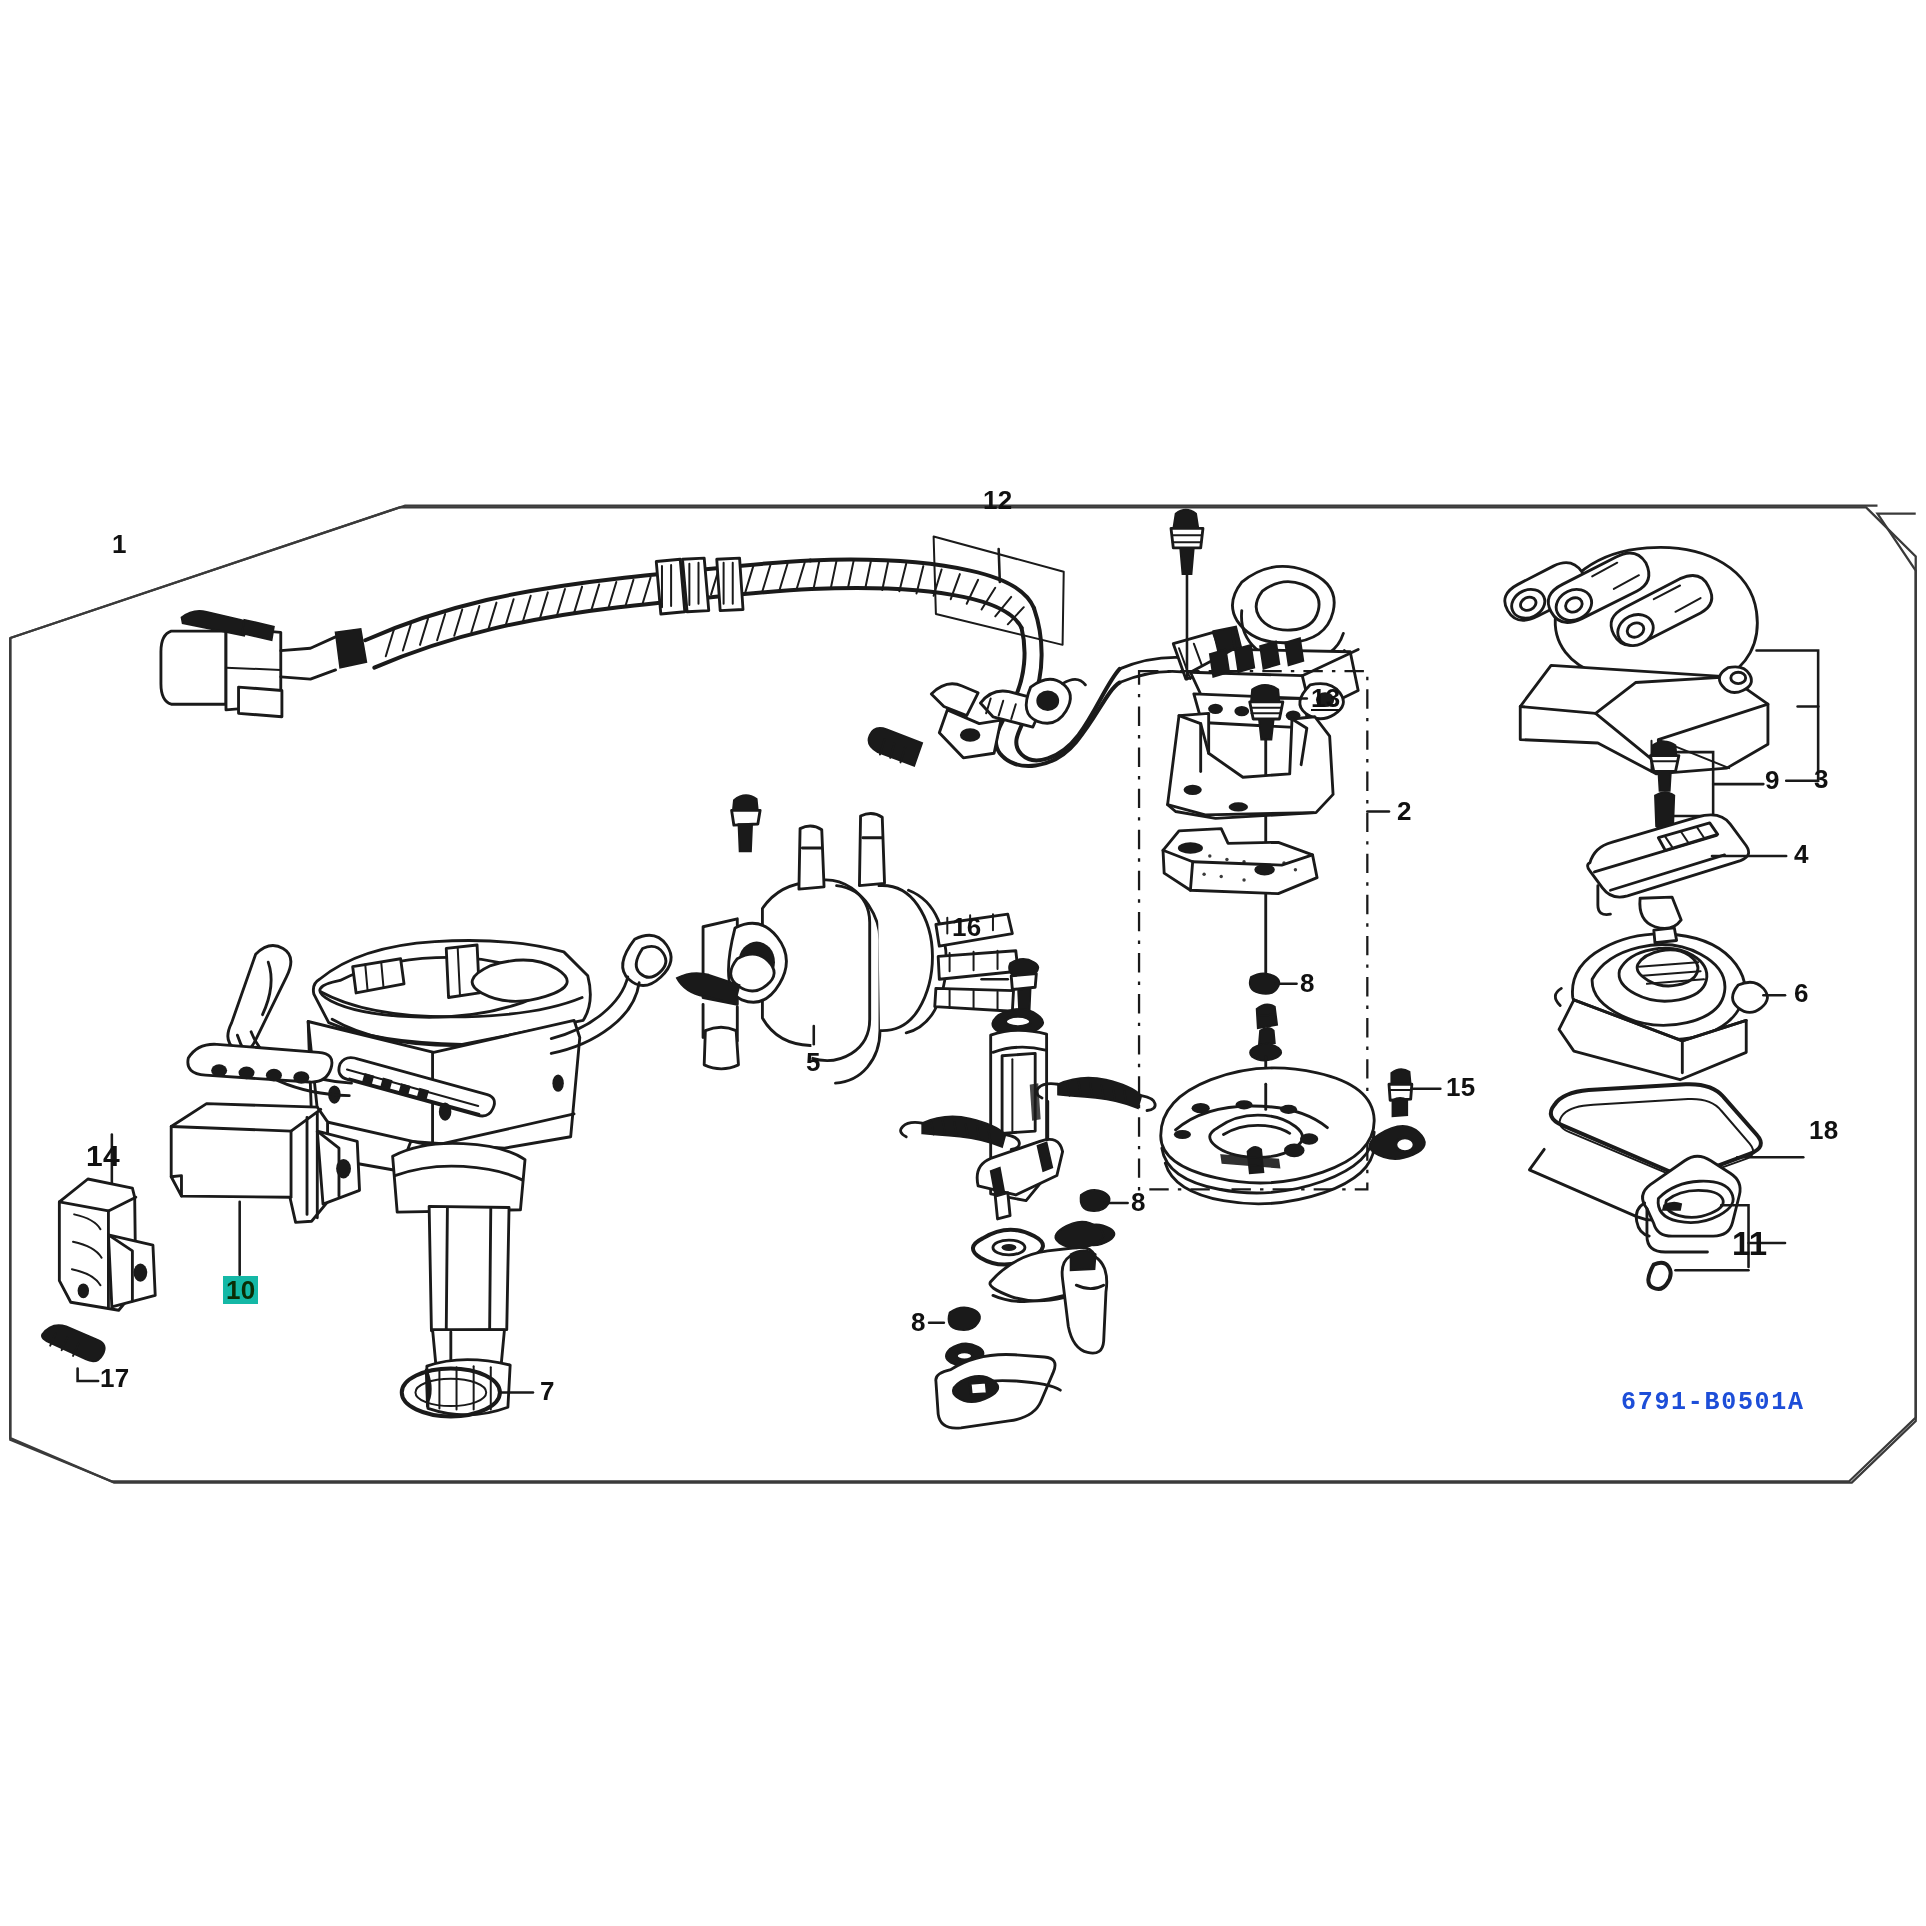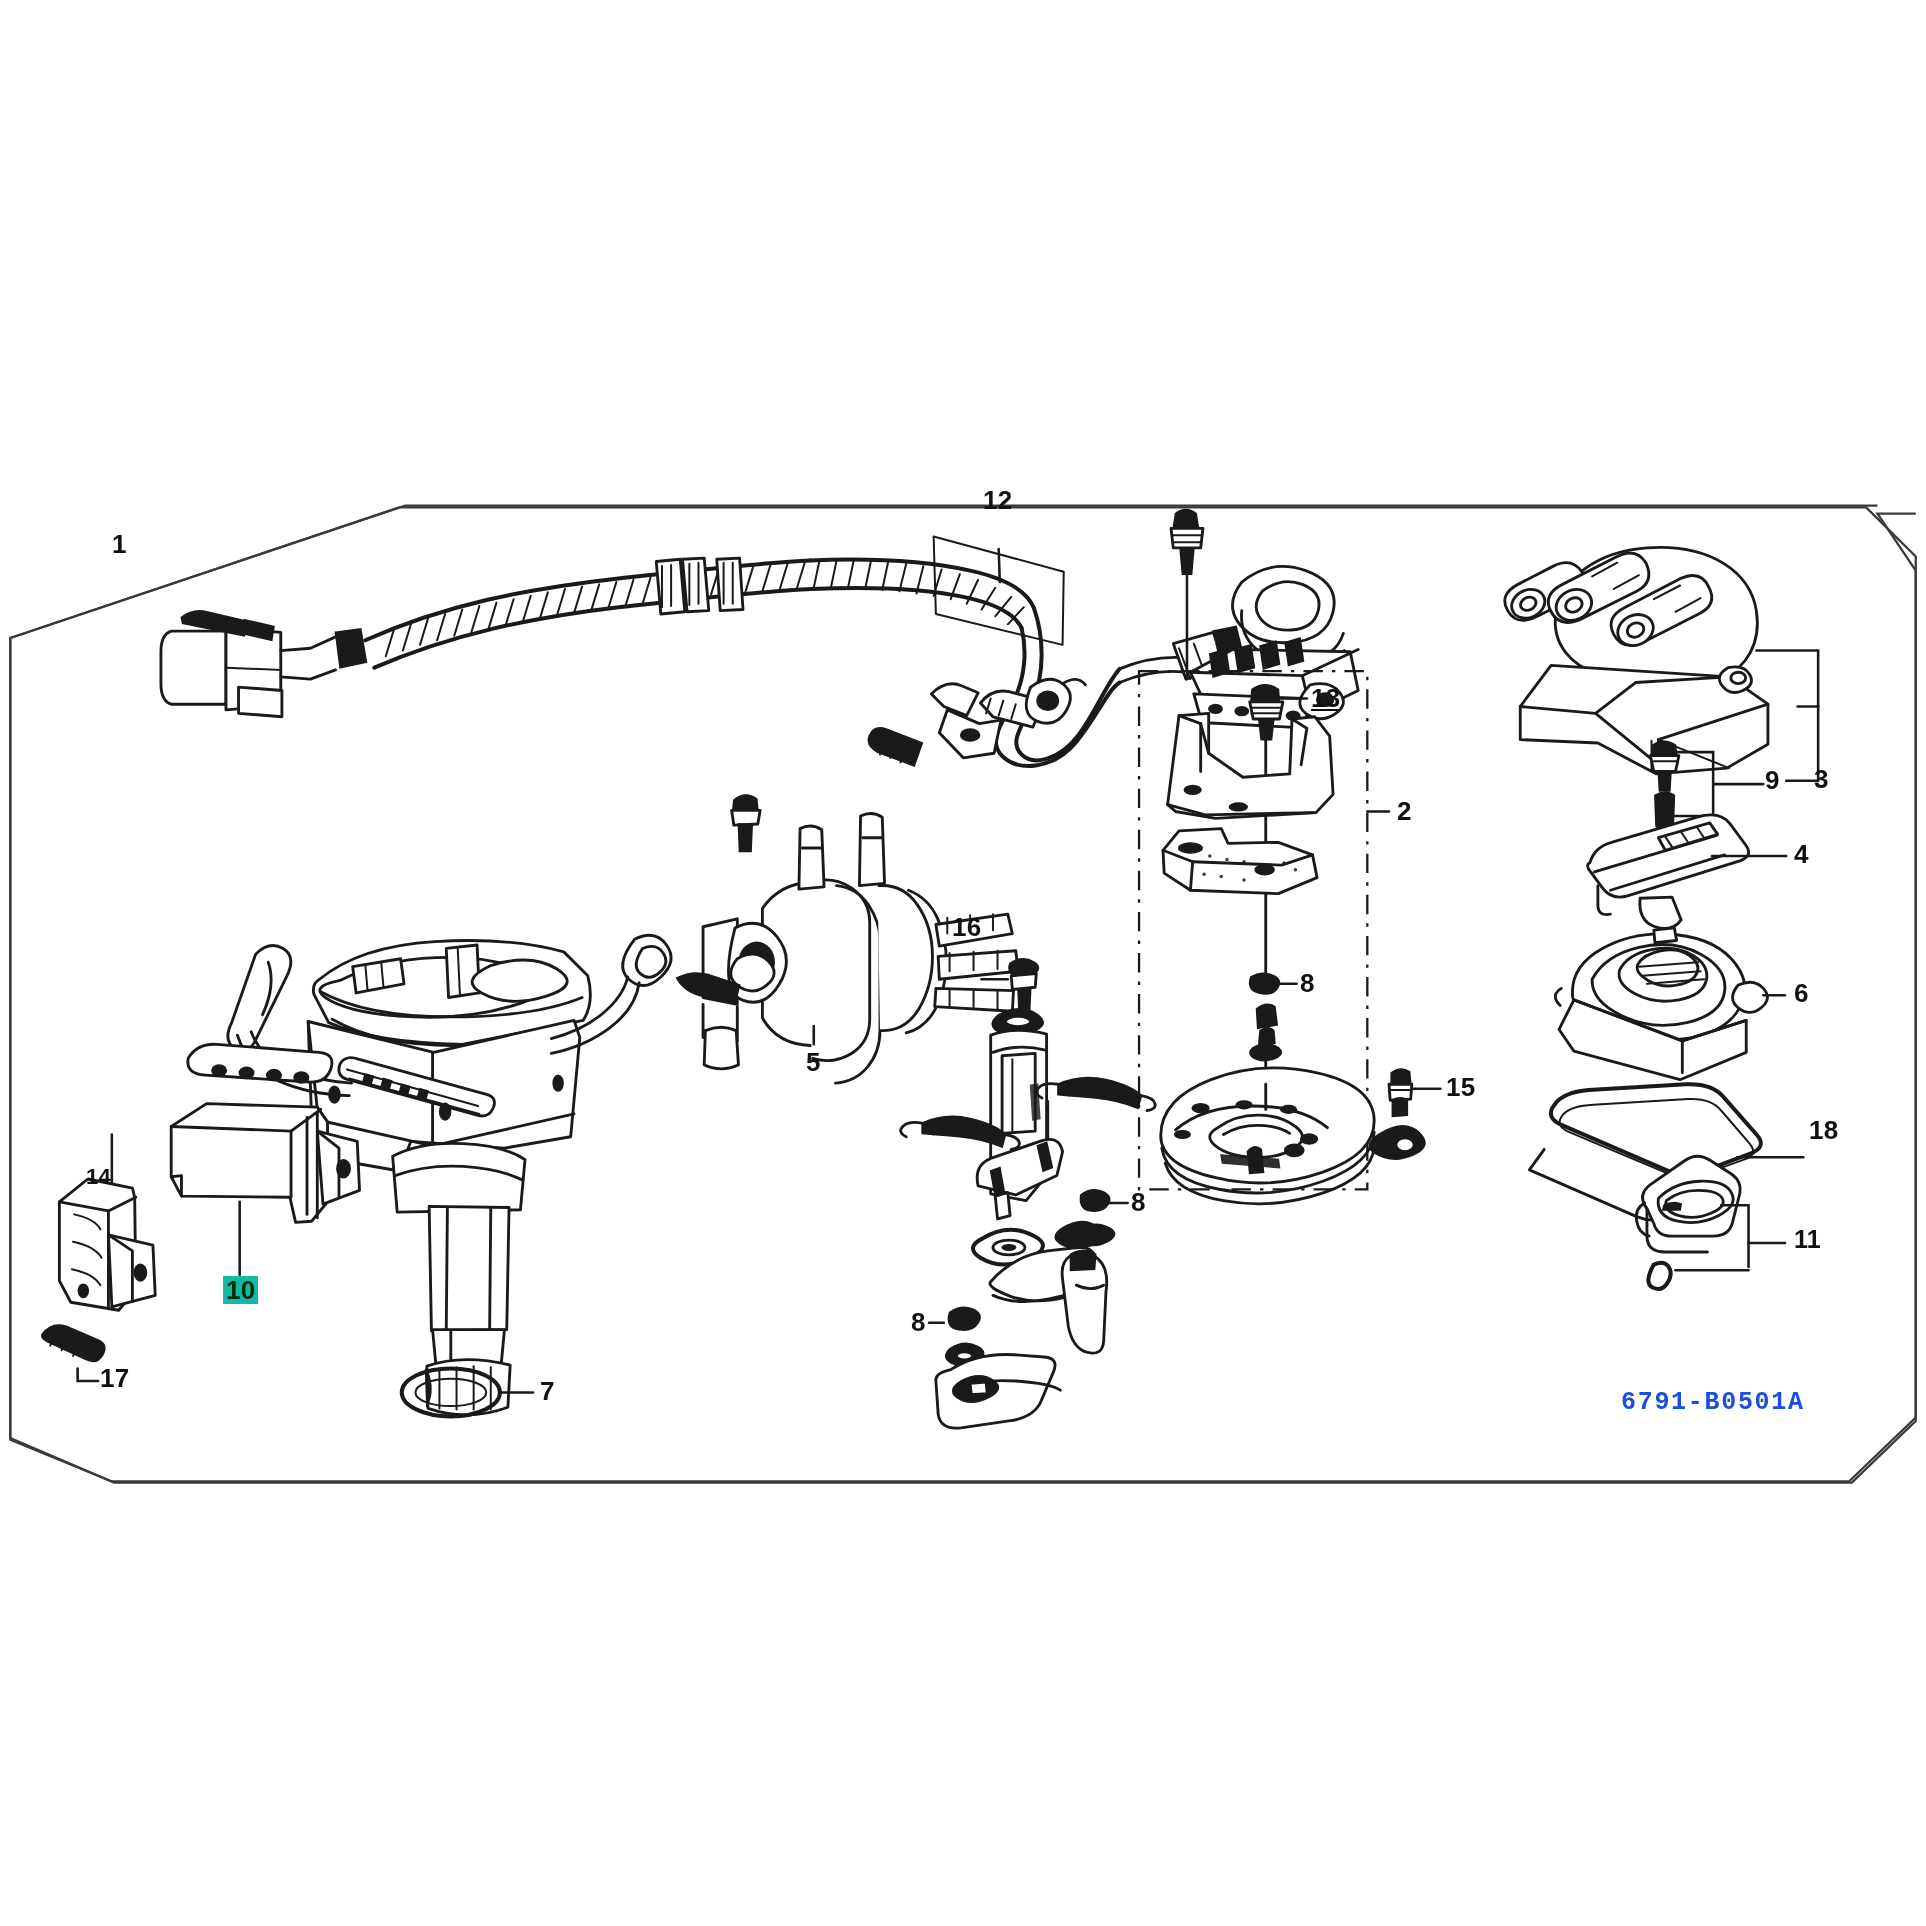--- a/index.html
+++ b/index.html
@@ -576,24 +576,24 @@
 <div class="callout" style="left:1814px; top:766px; font-size:26px;">3</div>
 <div class="callout" style="left:1794px; top:841px; font-size:26px;">4</div>
 <div class="callout" style="left:806px; top:1049px; font-size:26px;">5</div>
 <div class="callout" style="left:1794px; top:980px; font-size:26px;">6</div>
 <div class="callout" style="left:540px;  top:1378px; font-size:26px;">7</div>
 <div class="callout" style="left:1300px; top:970px; font-size:26px;">8</div>
 <div class="callout" style="left:1131px; top:1189px; font-size:26px;">8</div>
 <div class="callout" style="left:911px; top:1309px; font-size:26px;">8</div>
 <div class="callout" style="left:1765px; top:767px; font-size:26px;">9</div>
 <div class="callout hl" style="left:223px; top:1276px; font-size:26px;">10</div>
-<div class="callout" style="left:1794px; top:1227px; font-size:25px;">11</div>
+<div class="callout" style="left:1732px; top:1227px; font-size:33px;">11</div>
 <div class="callout" style="left:983px; top:487px;  font-size:26px;">12</div>
 <div class="callout" style="left:1311px; top:685px; font-size:26px;text-decoration:underline;">13</div>
-<div class="callout" style="left:86px;  top:1141px; font-size:22px;margin-top:25px;">14</div>
+<div class="callout" style="left:86px;  top:1141px; font-size:30px;">14</div>
 <div class="callout" style="left:1446px; top:1074px; font-size:26px;">15</div>
 <div class="callout" style="left:952px; top:914px; font-size:26px;">16</div>
 <div class="callout" style="left:100px;  top:1365px; font-size:26px;">17</div>
 <div class="callout" style="left:1809px; top:1117px; font-size:26px;">18</div>
 
 <div class="dwgno" style="left:1621px; top:1388px; font-size:25px;">6791-B0501A</div>
 
 </div>
 
 

